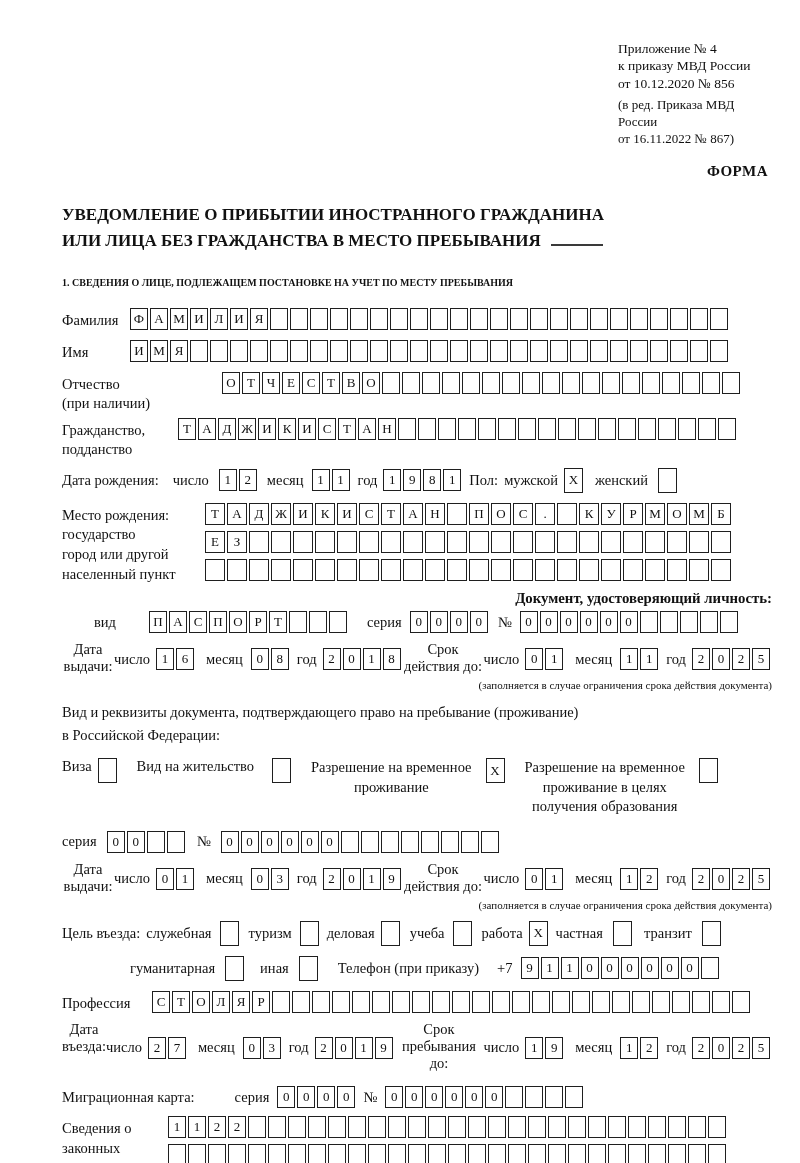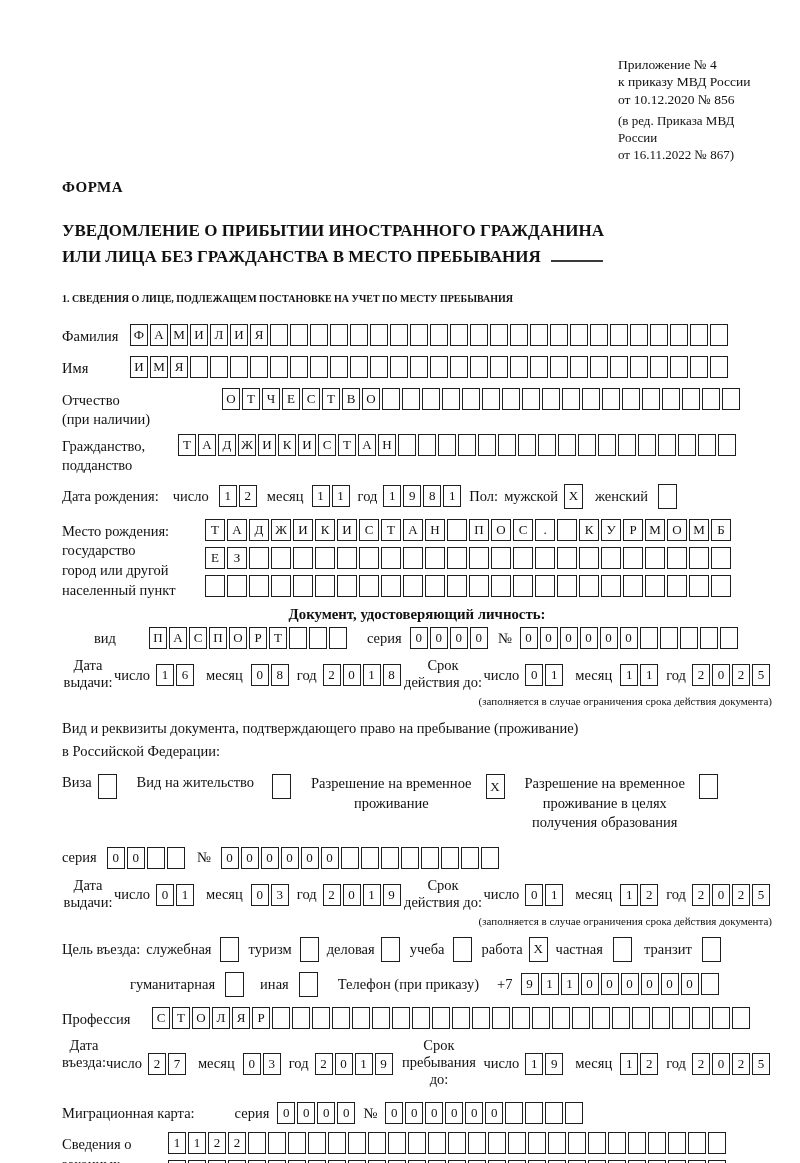--- a/index.html
+++ b/index.html
@@ -1,48 +1,48 @@
 <!DOCTYPE html>
 <html lang="ru"><head>
 <meta charset="utf-8">
 <style>
   html,body{margin:0;padding:0;background:#ffffff;}
   .page{
     position:relative;
     width:800px;height:1163px;box-sizing:border-box;
-    padding:56px 28px 16px 62px;
+    padding:40px 28px 16px 62px;
     background:#ffffff;color:#111;
     font-family:"Liberation Serif","DejaVu Serif",serif;
     font-size:14.5px;overflow:hidden;
   }
   .pre{white-space:pre-line;}
   
   .appendix{margin-left:556px;font-size:13.5px;line-height:1.28;}
   .revision{margin-left:556px;font-size:13px;line-height:1.3;margin-top:5px;}
-  .forma{text-align:left;font-weight:bold;font-size:15px;margin-top:16px;padding-right:4px;letter-spacing:.5px;}
+  .forma{text-align:right;font-weight:bold;font-size:15px;margin-top:16px;padding-right:4px;letter-spacing:.5px;}
   
   .title{margin-top:22px;font-weight:bold;font-size:17px;line-height:1.5;}
   .blank-line{display:inline-block;width:52px;border-bottom:2px solid #3a3a3a;height:12px;margin-left:10px;}
   .sec-head{margin-top:24px;font-weight:bold;font-size:10px;}
   
   .row{display:flex;align-items:flex-start;margin-top:9px;}
   .lbl{flex-shrink:0;line-height:1.35;padding-top:3px;}
   .cells{display:flex;flex-wrap:nowrap;}
   .cell{
     display:inline-flex;align-items:center;justify-content:center;
     width:16px;height:20px;border:1.7px solid #1f1f1f;margin-right:2px;
     font-size:13px;line-height:20px;flex-shrink:0;background:#fff;
   }
   .wide .cell{width:18px;}
   .vgap{margin-top:6px;}
   .inline{display:flex;align-items:center;flex-wrap:nowrap;}
   .inline > *{flex-shrink:0;}
   .g6{margin-left:6px;} .g8{margin-left:8px;} .g10{margin-left:10px;} .g14{margin-left:14px;} .g18{margin-left:18px;}
   .chk .cell{width:17px;height:23px;}
-  .center-bold{ text-align:center;font-weight:bold;font-size:14.8px;margin-top:10px;}
+  .center-bold{ text-align:right;font-weight:bold;font-size:14.8px;margin-top:10px;}
   
   .dcols{display:flex;justify-content:space-between;margin-top:8px;}
   .dcol{display:flex;}
   .dhead{text-align:center;font-size:14.5px;margin-bottom:2px;}
   .drow{display:flex;align-items:center;}
   .note-r{text-align:right;font-size:11px;margin-top:2px;}
   .para{margin-top:10px;line-height:1.55;}
   .cbrow{display:flex;align-items:flex-start;margin-top:12px;}
   .cblabel{text-align:center;line-height:1.35;}
   .stack{display:flex;flex-direction:column;}

